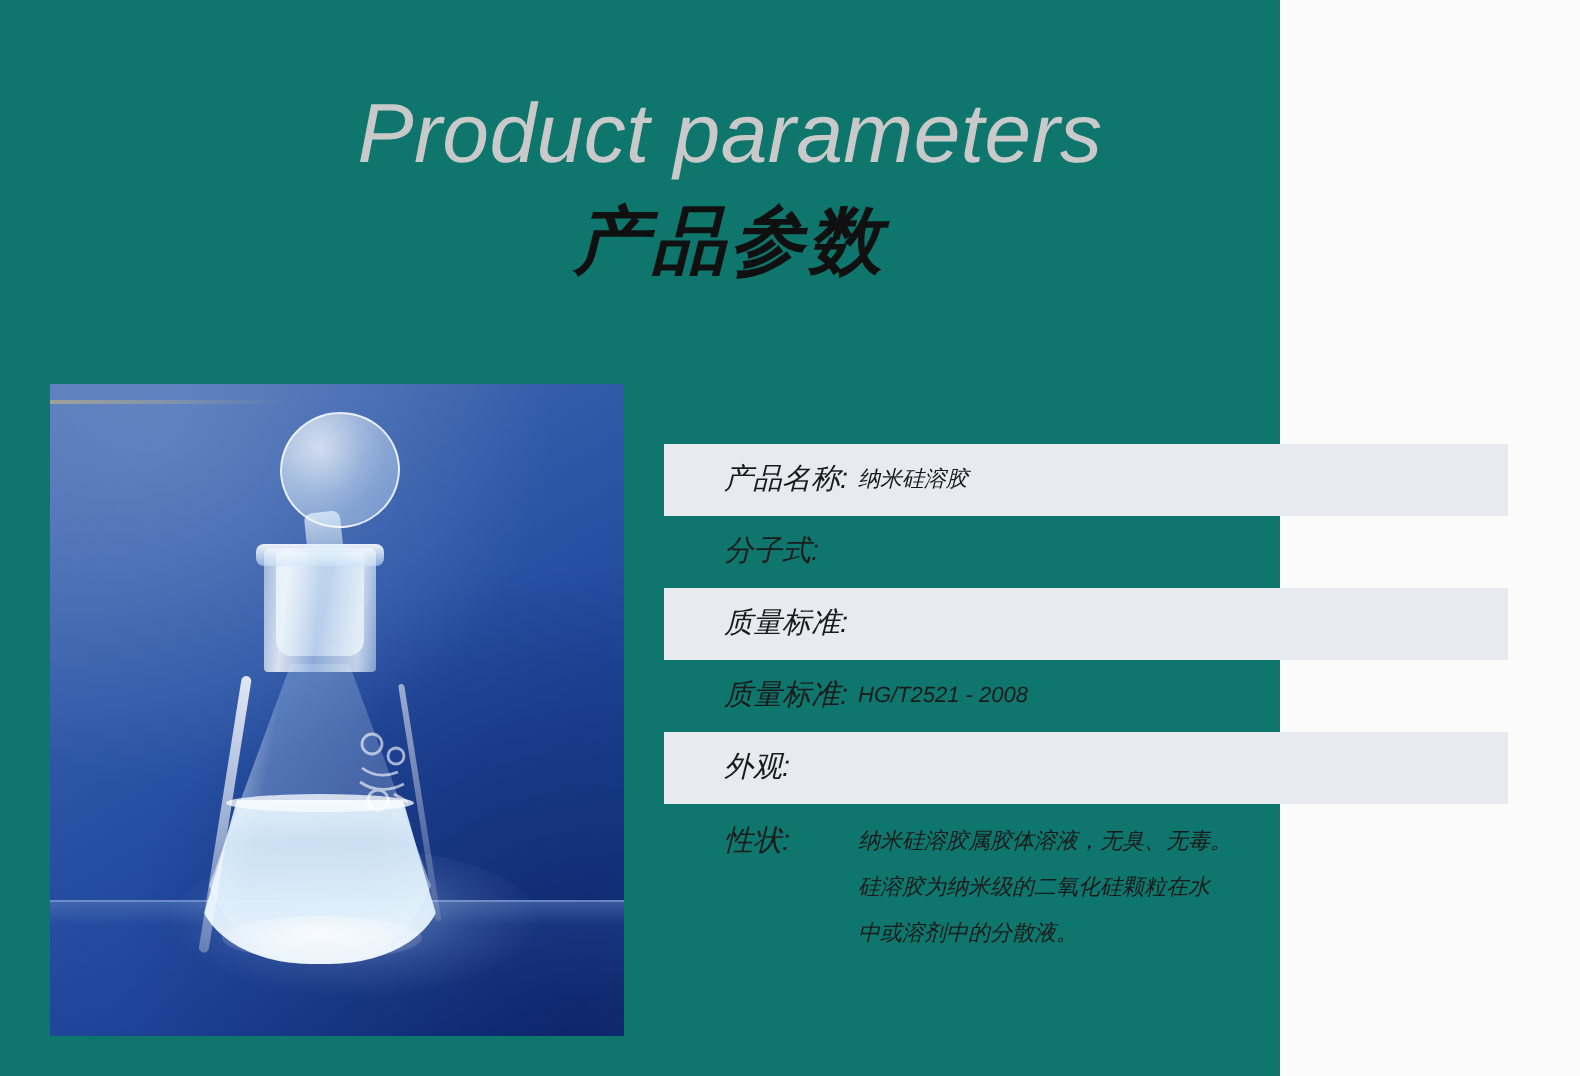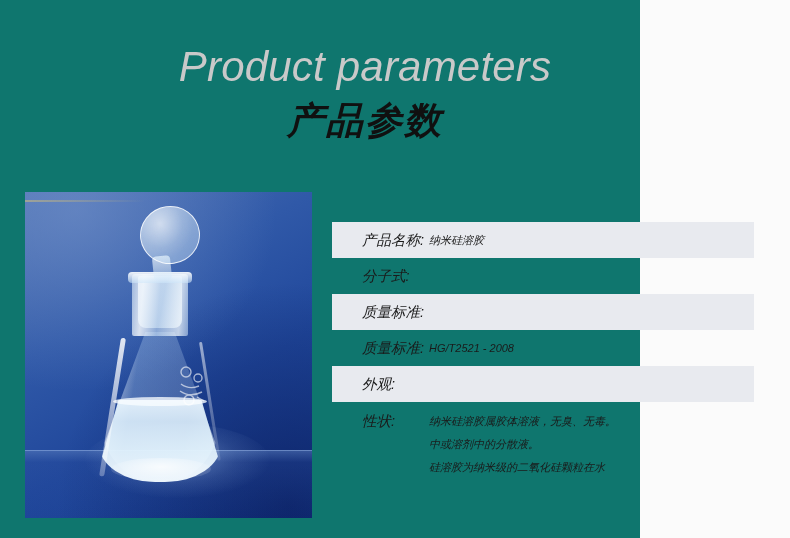--- a/index.html
+++ b/index.html
@@ -324,19 +324,19 @@
           <span class="line">HG/T2521 - 2008</span>
         </div>
       </div>
       <div class="spec-row alt">
         <div class="spec-label">外观:</div>
       </div>
       <div class="spec-row tall">
         <div class="spec-label">性状:</div>
         <div class="spec-value">
           <span class="line">纳米硅溶胶属胶体溶液，无臭、无毒。</span>
+          <span class="line">硅溶胶为纳米级的二氧化硅颗粒在水</span>
           <span class="line">中或溶剂中的分散液。</span>
-          <span class="line">硅溶胶为纳米级的二氧化硅颗粒在水</span>
         </div>
       </div>
     </div>
 
 </div>
 
 </body></html>

